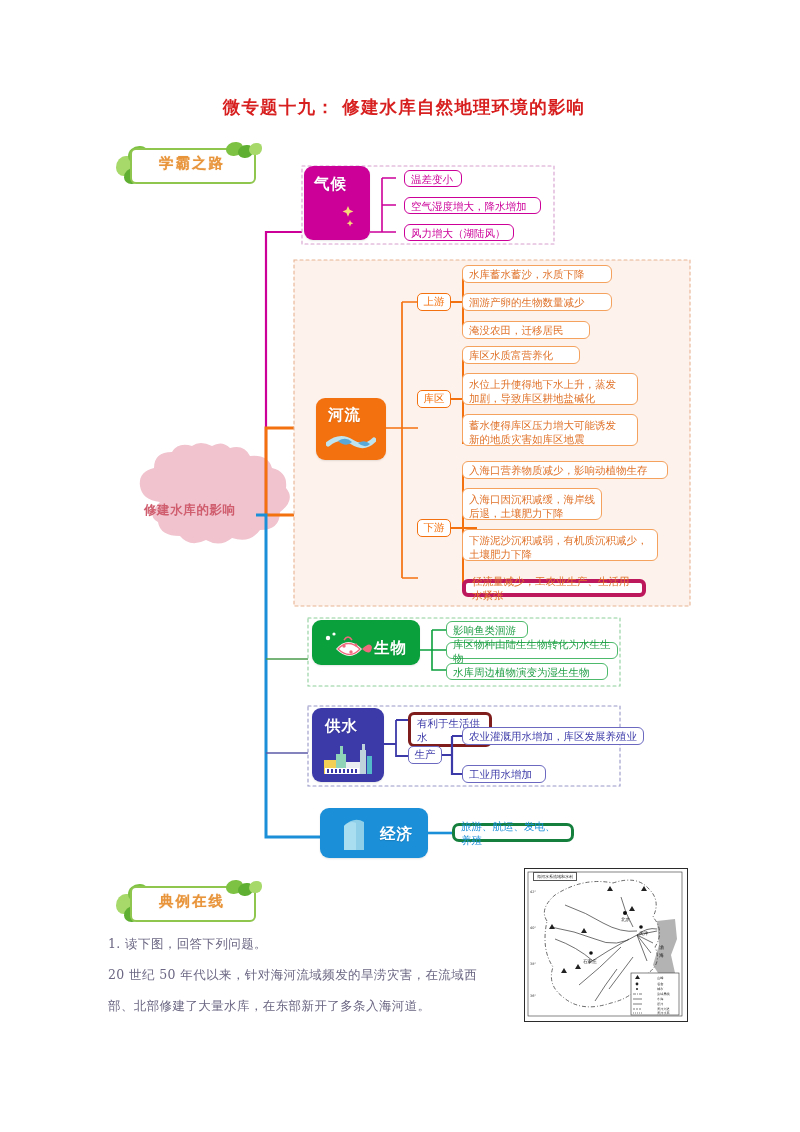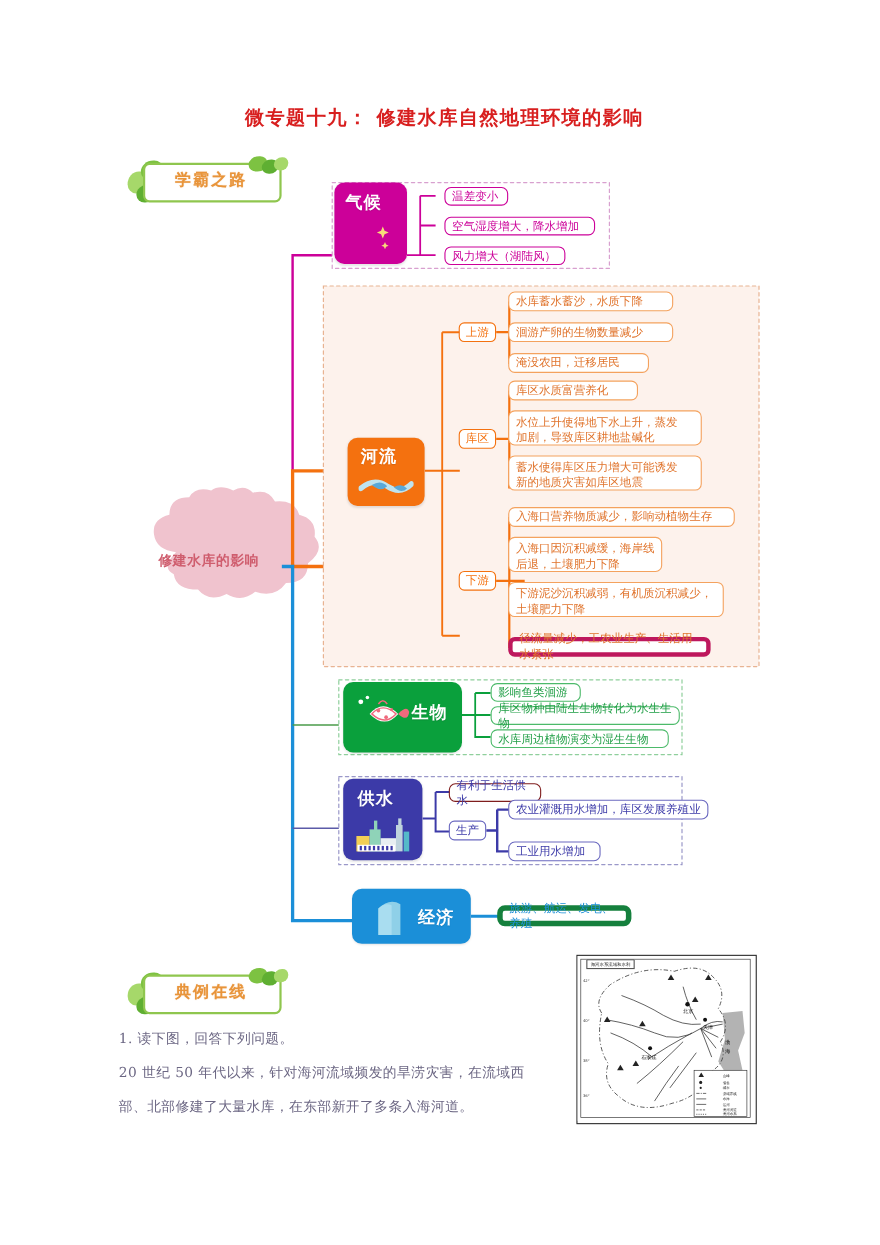--- a/index.html
+++ b/index.html
@@ -221,21 +221,21 @@
 土壤肥力下降</span>
     </div>
     <div class="tbox" style="left:462px;top:579px;width:184px;height:18px;border:4px solid #be185d;">
       <span style="color:#e0732b;">径流量减少，工农业生产、生活用水紧张</span>
     </div>
 
     <svg class="scallop" style="left:302px;top:612px;" width="324" height="80" viewBox="0 0 324 80">
       <path d="M6 6 H318 V74 H6 Z" fill="#fff" stroke="#8fcf9c" stroke-width="1.1" stroke-dasharray="3 3" stroke-linecap="round"></path>
     </svg>
 
-    <div class="node" style="left:312px;top:620px;width:108px;height:64px;background:#0aa03c;">
+    <div class="node" style="left:312px;top:620px;width:108px;height:45px;background:#0aa03c;">
       <div class="nlabel" style="left:62px;top:18px;">生物</div>
       <svg style="position:absolute;left:8px;top:10px;" width="54" height="38" viewBox="0 0 54 38">
         <circle cx="8" cy="8" r="2.2" fill="#fff"></circle>
           <circle cx="14" cy="4" r="1.6" fill="#fff"></circle>
         <path d="M16 19 q12 -14 26 0 q-12 14 -26 0 Z" fill="#fff"></path>
         <path d="M42 19 q8 -8 10 -2 q-1 10 -10 2 Z" fill="#ef6a7d"></path>
         <path d="M18 19 q10 -11 22 0 q-10 11 -22 0 Z" fill="#fff" stroke="#ef6a7d" stroke-width="1.3"></path>
         <circle cx="24" cy="16" r="1.7" fill="#ef6a7d"></circle>
         <circle cx="31" cy="22" r="1.7" fill="#ef6a7d"></circle>
         <circle cx="36" cy="15" r="1.4" fill="#ef6a7d"></circle>
@@ -282,21 +282,21 @@
           </g>
         <rect x="18" y="4" width="3" height="9" fill="#8fd3b8"></rect>
         <rect x="40" y="2" width="3" height="7" fill="#bfd3dd"></rect>
       </svg>
     </div>
 
     <svg style="position:absolute;left:384px;top:712px;" width="30" height="56">
       <path d="M0 32 L12 32 L12 8 M12 8 L26 8 M12 32 L12 44 L26 44" fill="none" stroke="#3c3aa8" stroke-width="1.8"></path>
     </svg>
 
-    <div class="tbox" style="left:408px;top:712px;width:84px;height:17px;border:1px solid #7f1d1d;">
+    <div class="tbox" style="left:408px;top:712px;width:84px;height:35px;border:3px solid #7f1d1d;">
       <span style="color:#3c3aa8;">有利于生活供水</span>
     </div>
 
     <div class="pill" style="left:408px;top:746px;width:34px;height:18px;border:1px solid #6b69c0;">
       <span style="color:#3c3aa8;">生产</span>
     </div>
     <svg style="position:absolute;left:442px;top:726px;" width="26" height="56">
       <path d="M0 29 L10 29 L10 10 M10 10 L24 10 M10 29 L10 48 L24 48" fill="none" stroke="#3c3aa8" stroke-width="2.2"></path>
     </svg>
     <div class="tbox" style="left:462px;top:727px;width:182px;height:18px;border:1px solid #6b69c0;">
@@ -309,21 +309,21 @@
     <div class="node" style="left:320px;top:808px;width:108px;height:50px;background:#1b8fd8;">
       <div class="nlabel" style="left:60px;top:16px;">经济</div>
       <svg style="position:absolute;left:14px;top:8px;" width="44" height="36" viewBox="0 0 44 36">
         <path d="M10 34 L10 10 Q20 0 30 6 L30 34 Z" fill="#8fd0e8"></path>
         <path d="M10 34 L10 10 Q16 4 22 7 L22 34 Z" fill="#a9ddf0"></path>
       </svg>
     </div>
     <svg style="position:absolute;left:428px;top:826px;" width="28" height="14">
       <path d="M0 7 L26 7" fill="none" stroke="#1b8fd8" stroke-width="2.6"></path>
     </svg>
-    <div class="tbox" style="left:452px;top:823px;width:122px;height:19px;border:5px solid #15803d;border-radius:7px;">
+    <div class="tbox" style="left:452px;top:823px;width:122px;height:19px;border:3px solid #15803d;border-radius:7px;">
       <span style="color:#1b8fd8;">旅游、航运、发电、养殖</span>
     </div>
 
   </div>
 
   <div class="badge" style="left:108px;top:876px;width:170px;height:56px;">
     <div class="leaf l" style="left:8px;top:18px;width:18px;height:20px;"></div>
     <div class="leaf" style="left:20px;top:8px;width:20px;height:18px;"></div>
     <div class="leaf d" style="left:16px;top:30px;width:17px;height:16px;"></div>
     <div class="frame"></div>

